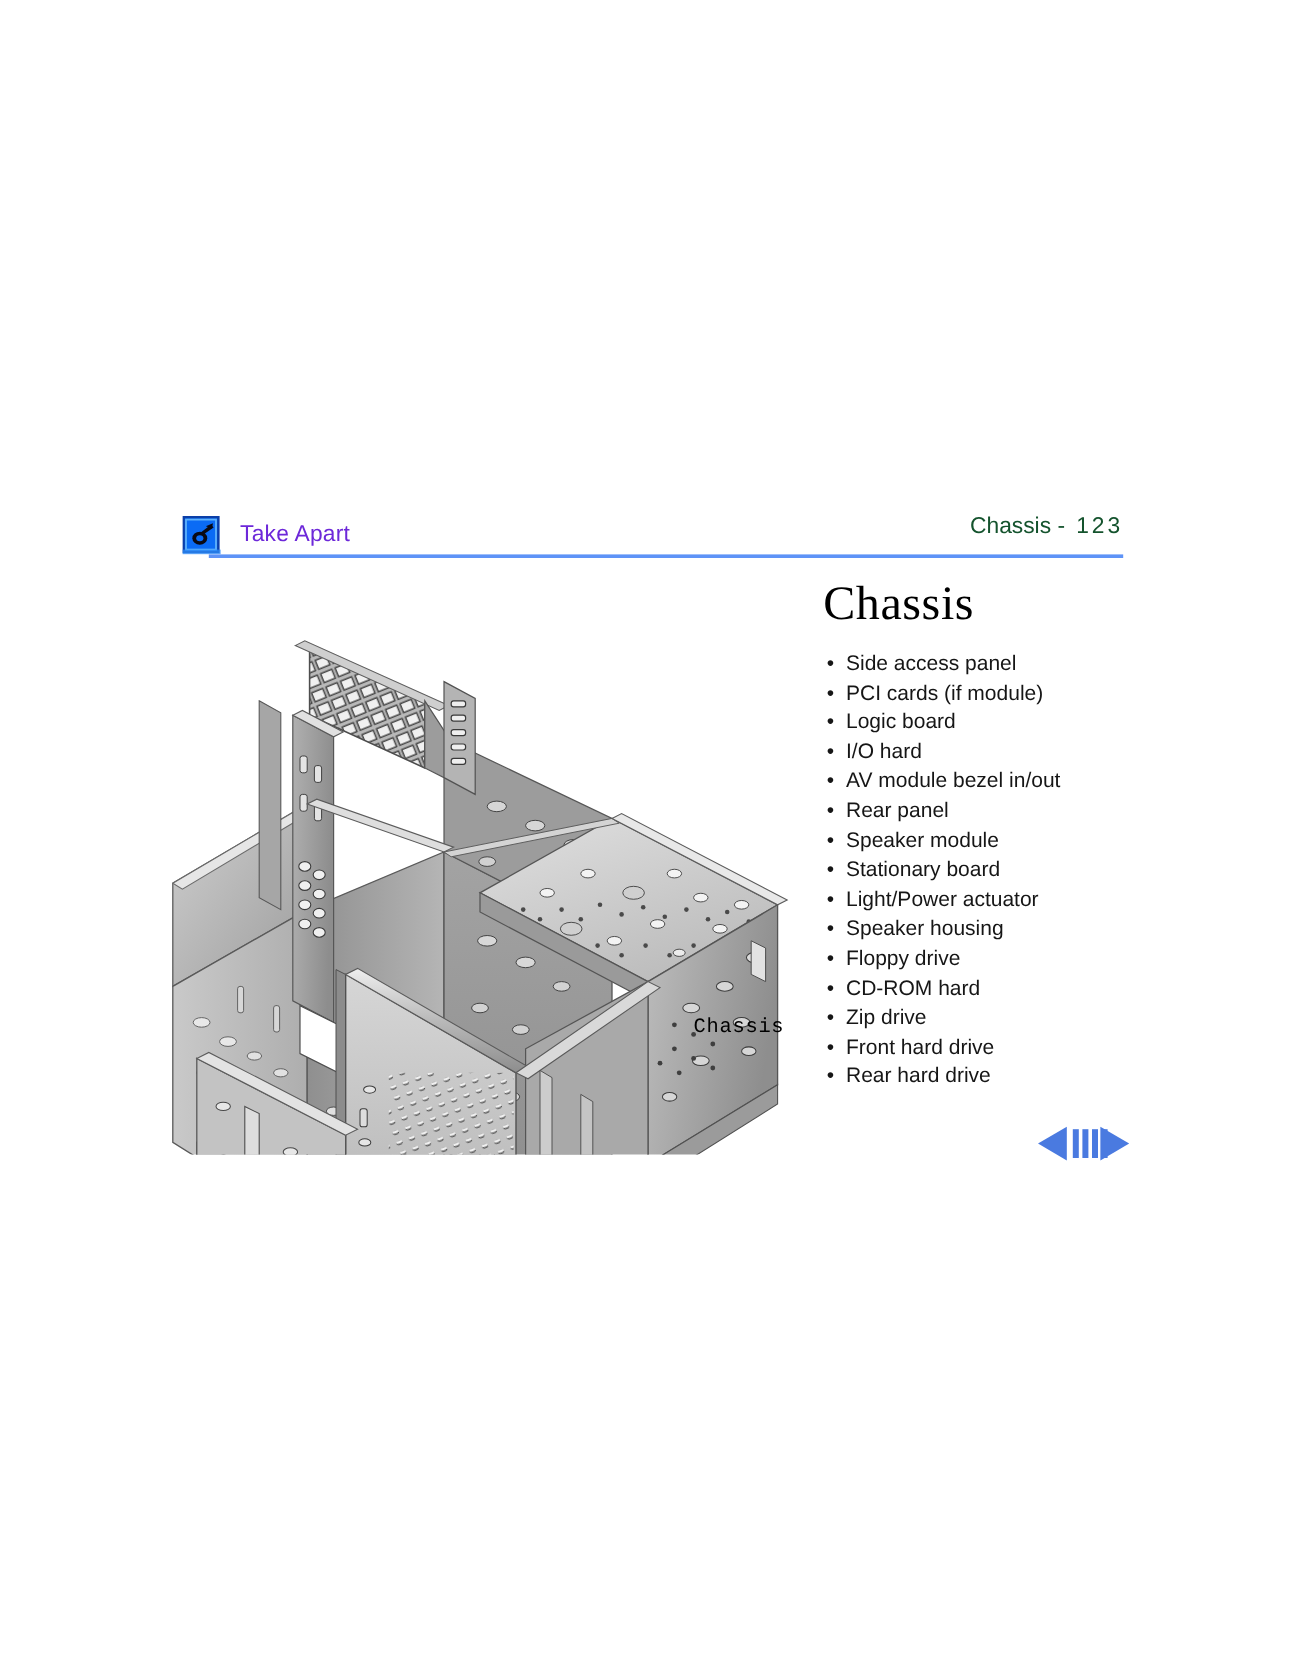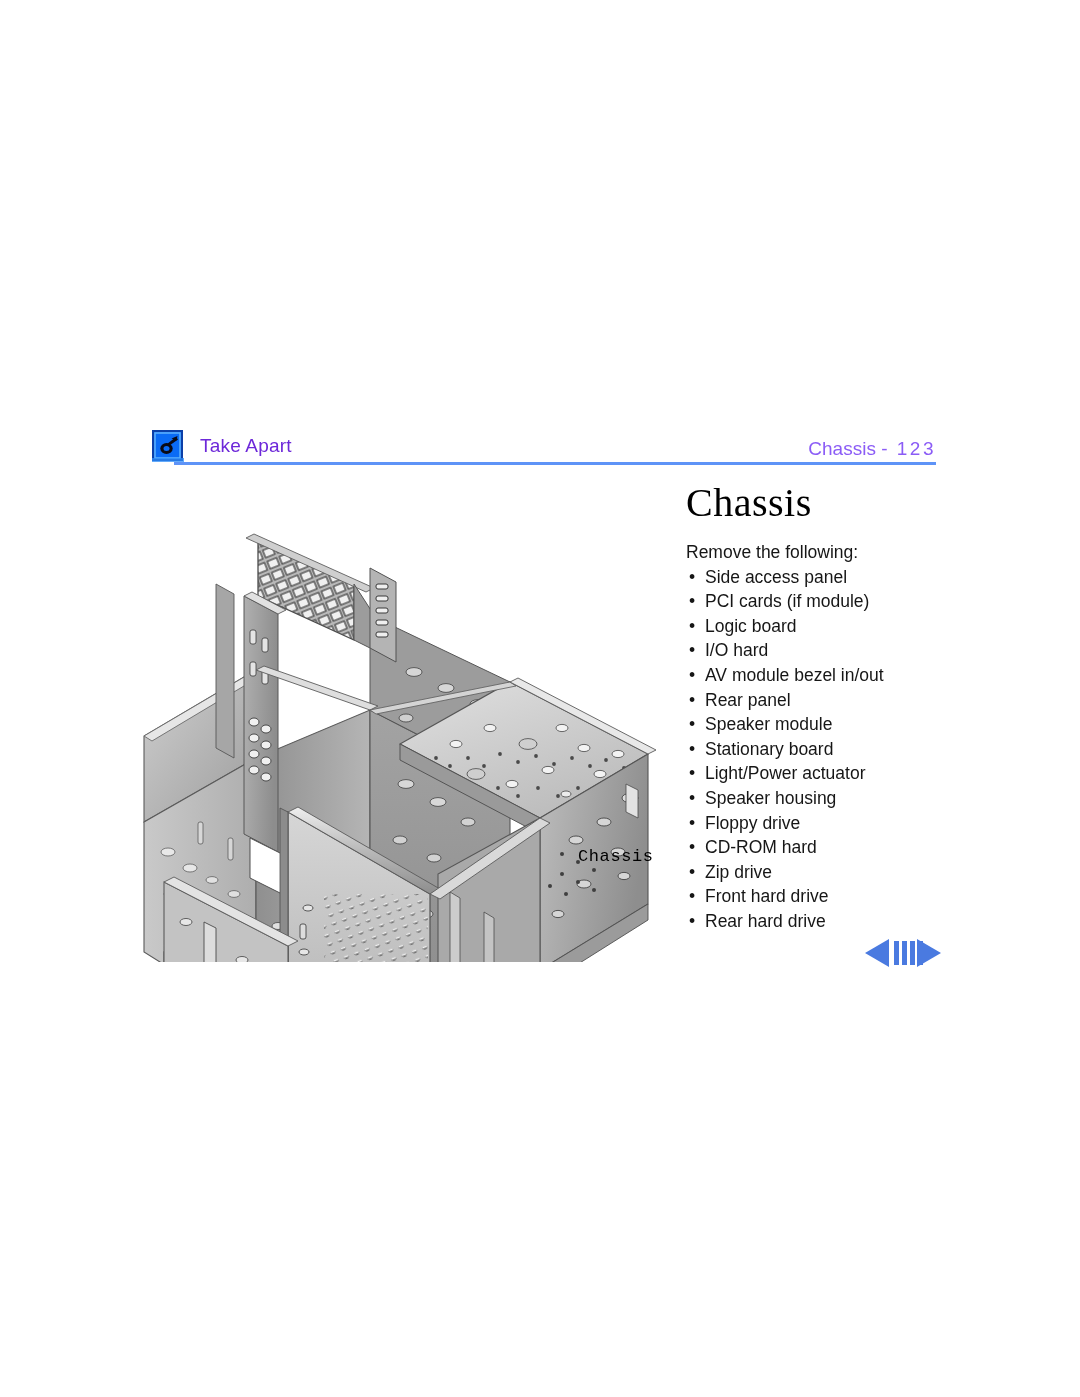--- a/index.html
+++ b/index.html
@@ -46,23 +46,23 @@
     left: 48px;
     top: 7px;
     font-size: 19px;
     color: #6d28d9;
     letter-spacing: 0.2px;
     white-space: nowrap;
   }
   .header-right-label {
     position: absolute;
     right: 0;
-    top: 10px;
+    top: 0;
     font-size: 19px;
-    color: #8b5cf6;
+    color: #14532d;
     white-space: nowrap;
     text-align: right;
   }
   .header-right-label .pagenum {
     letter-spacing: 2.5px;
     margin-left: 4px;
   }
   .header-rule {
     position: absolute;
     left: 22px;
@@ -178,21 +178,20 @@
     <div class="header-right-label">
       <span>Chassis - </span><span class="pagenum">123</span>
     </div>
 
     <div class="header-rule"></div>
   </div>
 
   <div class="section-title">Chassis</div>
 
   <div class="text-col">
-    <div class="intro-line">Remove the following:</div>
     <ul class="remove-list">
         <li><span class="bullet">•</span><span>Side access panel</span></li>
         <li><span class="bullet">•</span><span>PCI cards (if module)</span></li>
         <li><span class="bullet">•</span><span>Logic board</span></li>
         <li><span class="bullet">•</span><span>I/O hard</span></li>
         <li><span class="bullet">•</span><span>AV module bezel in/out</span></li>
         <li><span class="bullet">•</span><span>Rear panel</span></li>
         <li><span class="bullet">•</span><span>Speaker module</span></li>
         <li><span class="bullet">•</span><span>Stationary board</span></li>
         <li><span class="bullet">•</span><span>Light/Power actuator</span></li>

